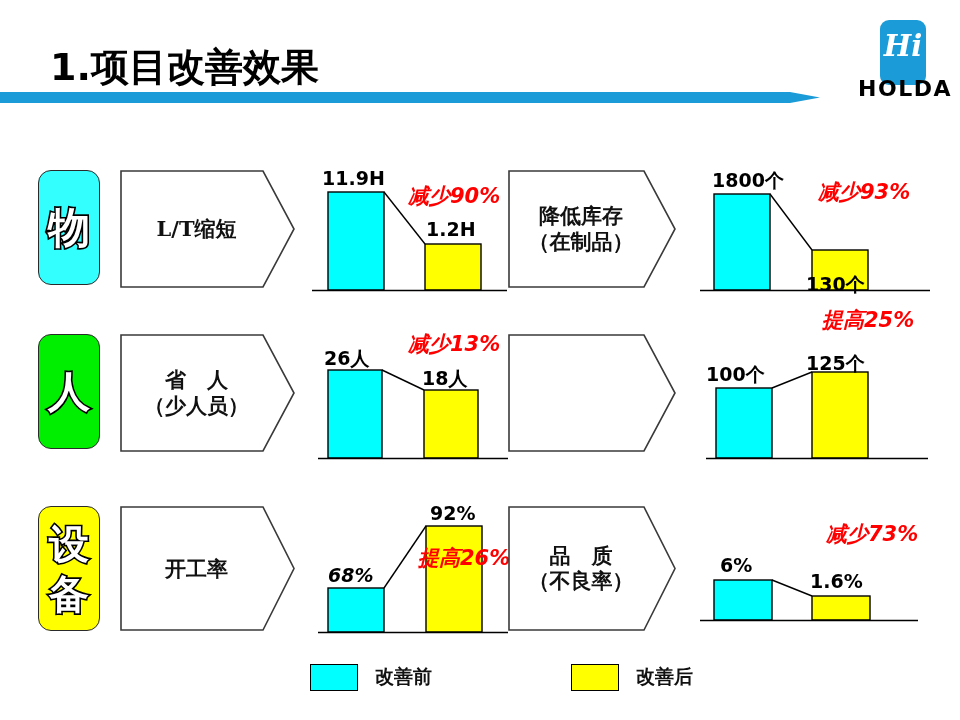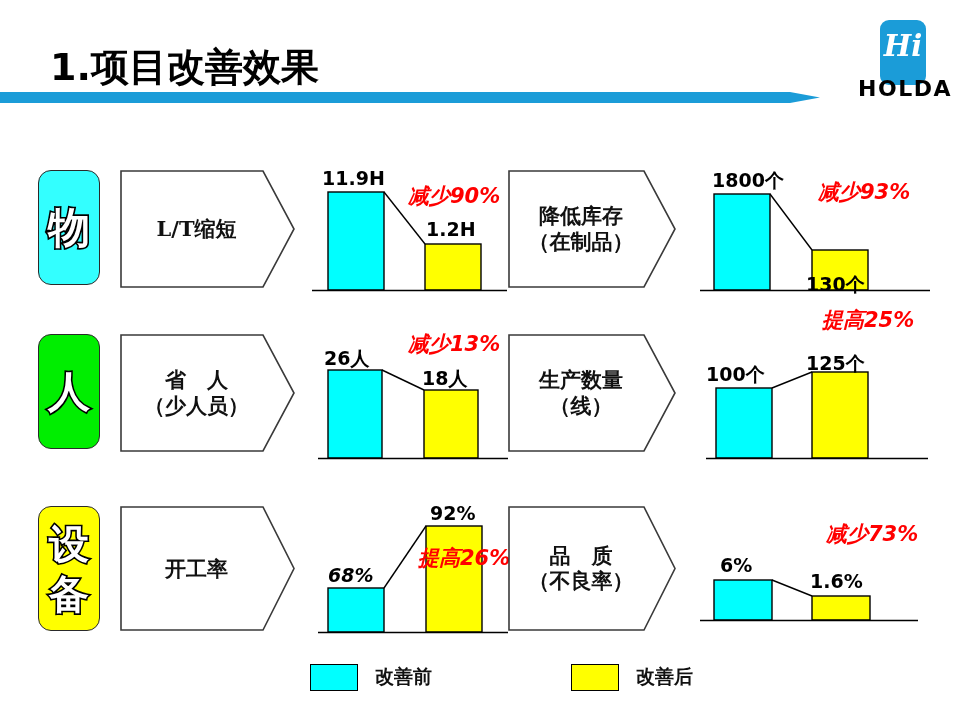--- a/index.html
+++ b/index.html
@@ -284,22 +284,20 @@
     </svg>
     <div class="bar-value" style="left:6px; top:10px;">26人</div>
     <div class="bar-value" style="left:104px; top:30px;">18人</div>
     <div class="delta" style="left:90px; top:-6px;">减少13%</div>
   </div>
 
   <div class="pennant" id="p-4">
     <svg width="168" height="118" viewBox="0 0 168 118">
       <polygon points="1,1 136,1 167,59 136,117 1,117" fill="#ffffff" stroke="#3a3a3a" stroke-width="1.6"></polygon>
     </svg>
-    <div class="pennant-label">生产数量
-（线）</div>
   </div>
 
   <div class="chart" id="c-3">
     <svg width="222" height="140" viewBox="0 0 222 140">
       <rect x="10" y="60" width="56" height="70" fill="#00ffff" stroke="#000000" stroke-width="1.4"></rect>
       <rect x="106" y="44" width="56" height="86" fill="#ffff00" stroke="#000000" stroke-width="1.4"></rect>
       <line x1="66" y1="60" x2="106" y2="44" stroke="#000000" stroke-width="1.4"></line>
       <line x1="0" y1="130.5" x2="222" y2="130.5" stroke="#000000" stroke-width="1.6"></line>
     </svg>
     <div class="bar-value" style="left:0px; top:34px;">100个</div>

